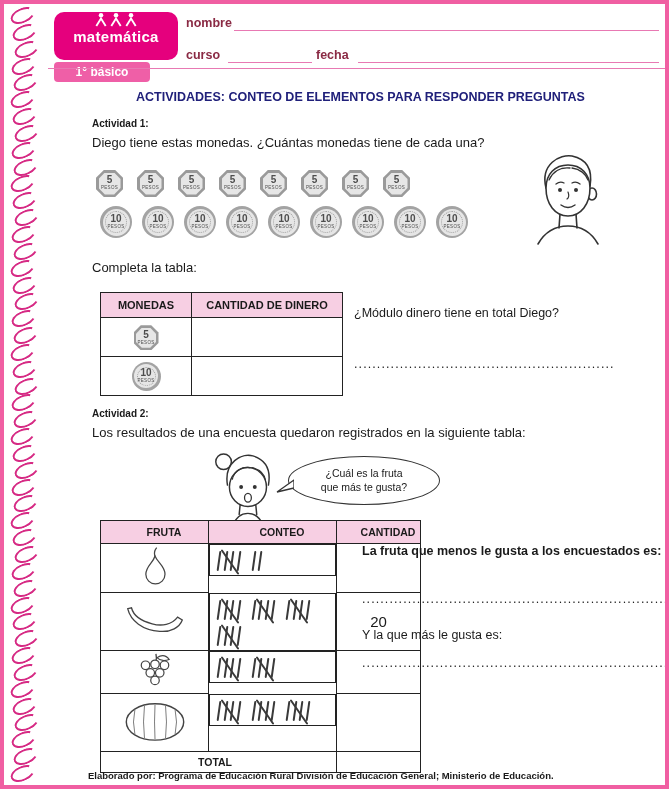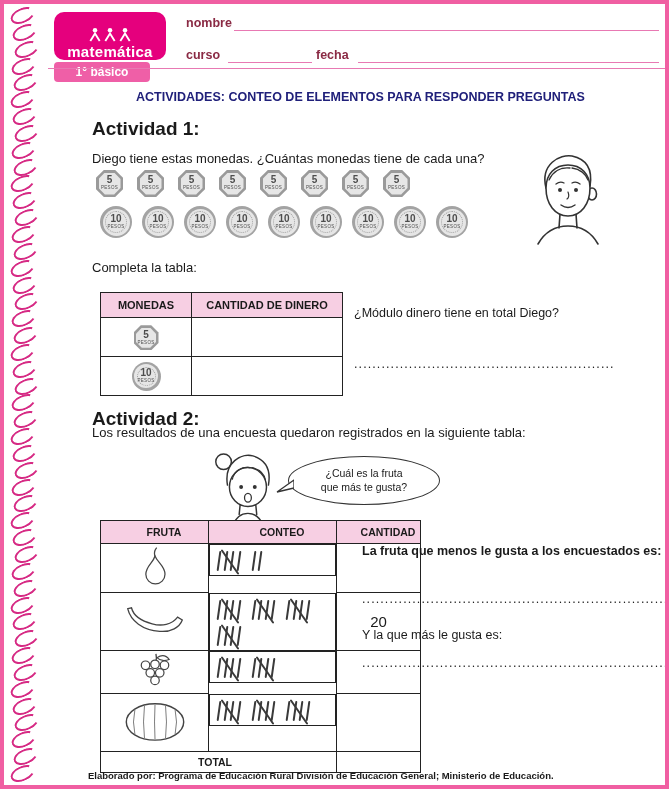--- a/index.html
+++ b/index.html
@@ -8,32 +8,32 @@
         font-family:"Liberation Sans",sans-serif;color:#1a1a1a;}
   .abs{position:absolute;}
 
   
   #spiral{position:absolute;left:6px;top:4px;bottom:4px;width:34px;
           display:flex;flex-direction:column;justify-content:space-between;}
   .coil{width:21px;height:11px;border:2.2px solid #d62a84;border-radius:50%;
         border-right-color:transparent;transform:rotate(-24deg);flex:0 0 auto;}
 
   
-  .logo-box{left:50px;top:8px;width:112px;height:48px;background:#e5007d;border-radius:10px;
-            display:flex;flex-direction:column;align-items:center;justify-content:flex-end;gap:1px;}
+  .logo-box{left:50px;top:8px;width:124px;height:48px;background:#e5007d;border-radius:10px;
+            display:flex;flex-direction:column;align-items:center;justify-content:flex-start;gap:1px;}
   .logo-title{color:#fff;font-weight:bold;font-size:15px;letter-spacing:.3px;}
   .logo-sub{left:50px;top:58px;width:96px;height:20px;background:#ef5fa7;border-radius:4px;
             color:#fff;font-weight:bold;font-size:12px;display:flex;align-items:center;justify-content:center;}
   .flabel{font-size:12.5px;color:#8a2a44;font-weight:600;}
   .fline{border-bottom:1.4px solid #e879b3;height:0;}
   .sep{left:44px;top:64px;width:619px;border-bottom:1.6px solid #e879b3;height:0;}
 
   .title{left:60px;right:8px;top:86px;text-align:center;font-weight:bold;font-size:12.5px;color:#20207a;}
 
-  .h-act{font-weight:bold;font-size:19px;}
+  .h-act{font-weight:bold;font-size:10px;}
   .txt{font-size:13px;}
 
   
   .coins-row{display:flex;align-items:center;}
   .coin{position:relative;display:inline-flex;flex-direction:column;align-items:center;
         justify-content:center;color:#4d4d4d;flex:0 0 auto;}
   .coin.oct{background:#9a9a9a;clip-path:polygon(29% 0,71% 0,100% 29%,100% 71%,71% 100%,29% 100%,0 71%,0 29%);}
   .coin.oct::before{content:'';position:absolute;inset:2.5px;background:#e6e6e6;
         clip-path:polygon(29% 0,71% 0,100% 29%,100% 71%,71% 100%,29% 100%,0 71%,0 29%);}
   .coin.round{border-radius:50%;background:#a3a3a3;}
@@ -154,21 +154,21 @@
   <div class="abs fline" style="left:230px;top:26px;width:425px;"></div>
   <span class="abs flabel" style="left:182px;top:44px;">curso</span>
   <div class="abs fline" style="left:224px;top:58px;width:84px;"></div>
   <span class="abs flabel" style="left:312px;top:44px;">fecha</span>
   <div class="abs fline" style="left:354px;top:58px;width:301px;"></div>
   <div class="abs sep"></div>
 
   <div class="abs title">ACTIVIDADES: CONTEO DE ELEMENTOS PARA RESPONDER PREGUNTAS</div>
 
   <div class="abs h-act" style="left:88px;top:114px;">Actividad 1:</div>
-  <div class="abs txt" style="left:88px;top:131px;margin-top:16px;">Diego tiene estas monedas. ¿Cuántas monedas tiene de cada una?</div>
+  <div class="abs txt" style="left:88px;top:131px;">Diego tiene estas monedas. ¿Cuántas monedas tiene de cada una?</div>
 
   <div id="coins-row-5" class="abs coins-row">
       <span class="coin oct">
         <span class="cv">5</span>
         <span class="cu">PESOS</span>
       </span>
       <span class="coin oct">
         <span class="cv">5</span>
         <span class="cu">PESOS</span>
       </span>

